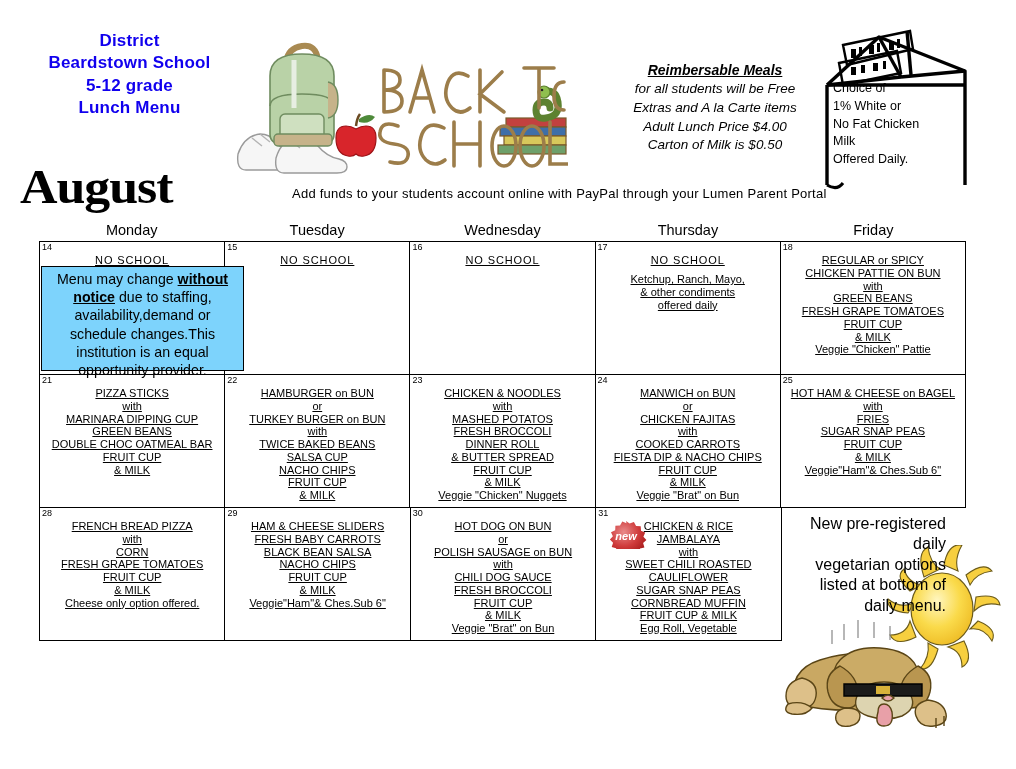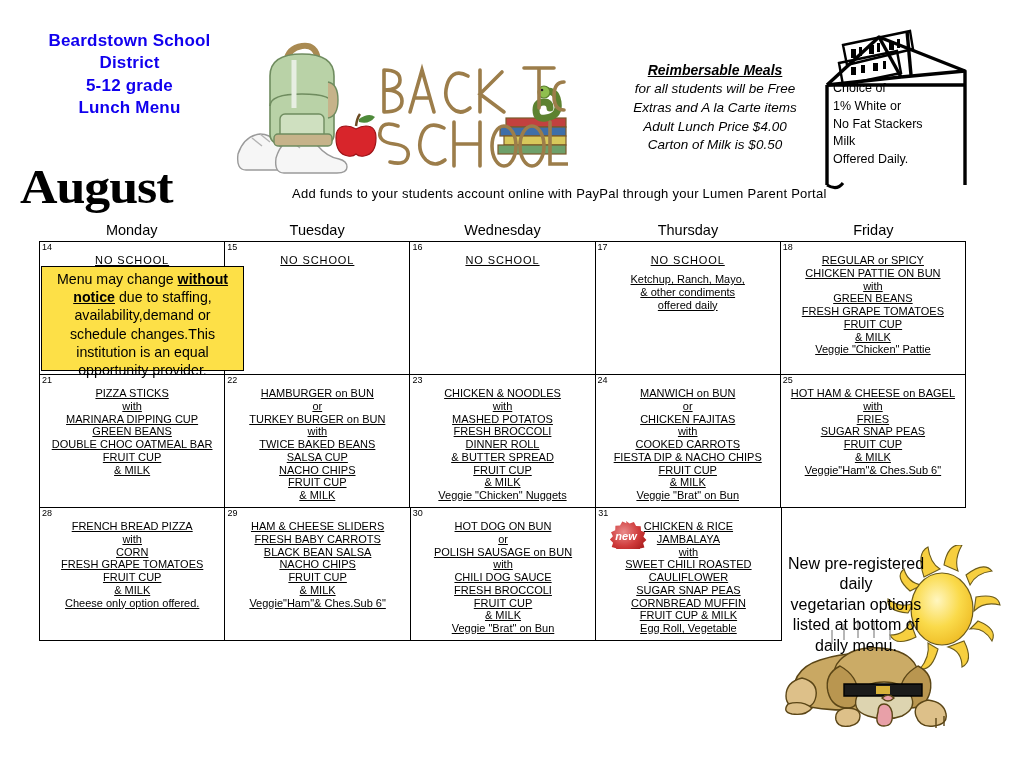--- a/index.html
+++ b/index.html
@@ -173,21 +173,21 @@
   }
 
   
   #disclaimer {
     position: absolute;
     left: 41px;
     top: 266px;
     width: 203px;
     height: 105px;
     border: 1.6px solid #000;
-    background: #fde047;
+    background: #7dd3fc;
     box-sizing: border-box;
     padding: 3px 6px 0 6px;
     font-size: 14.2px;
     line-height: 1.28;
     text-align: center;
     z-index: 5;
   }
   #disclaimer u { text-decoration: underline; font-weight: bold; }
 
   
@@ -199,25 +199,24 @@
     height: 28px;
     z-index: 6;
   }
 
   
   #veg-note {
     position: absolute;
     left: 766px;
     top: 514px;
     width: 180px;
-    text-align: center;
+    text-align: right;
     font-size: 16px;
     line-height: 1.28;
     z-index: 4;
-    margin-top: 40px;
   }
   #veg-note div { white-space: nowrap; }
 
   #sun-art {
     position: absolute;
     left: 880px;
     top: 545px;
     width: 125px;
     height: 130px;
     z-index: 2;
@@ -228,22 +227,22 @@
     top: 608px;
     width: 215px;
     height: 120px;
     z-index: 3;
   }
 </style>
 </head>
 <body>
 
 <div id="school-title">
+  <div>District</div>
   <div>Beardstown School</div>
-  <div>District</div>
   <div>5-12 grade</div>
   <div>Lunch Menu</div>
 </div>
 
 <div id="month-title">August</div>
 
 <div id="back-to-school-art">
   <svg width="340" height="160" viewBox="0 0 340 160" xmlns="http://www.w3.org/2000/svg">
 
     <g stroke="#9a9a9a" stroke-width="1.4" fill="#f6f6f6">
@@ -337,21 +336,21 @@
       <rect x="46" y="40" width="4" height="8"></rect>
       <rect x="58" y="38" width="5" height="8"></rect>
       <rect x="68" y="36" width="3" height="8"></rect>
     </g>
     <path d="M12 160 q10 6 16-2" fill="none" stroke="#000" stroke-width="3"></path>
   </svg>
 </div>
 <div id="milk-text">
   <div>Choice of</div>
   <div>1% White or</div>
-  <div>No Fat Stackers</div>
+  <div>No Fat Chicken</div>
   <div>Milk</div>
   <div>Offered Daily.</div>
 </div>
 
 <div id="paypal-line">Add funds to your students account online with PayPal through your Lumen Parent Portal</div>
 
 <div id="calendar">
   <div id="daynames">
     <div class="dayname">Monday</div>
     <div class="dayname">Tuesday</div>

